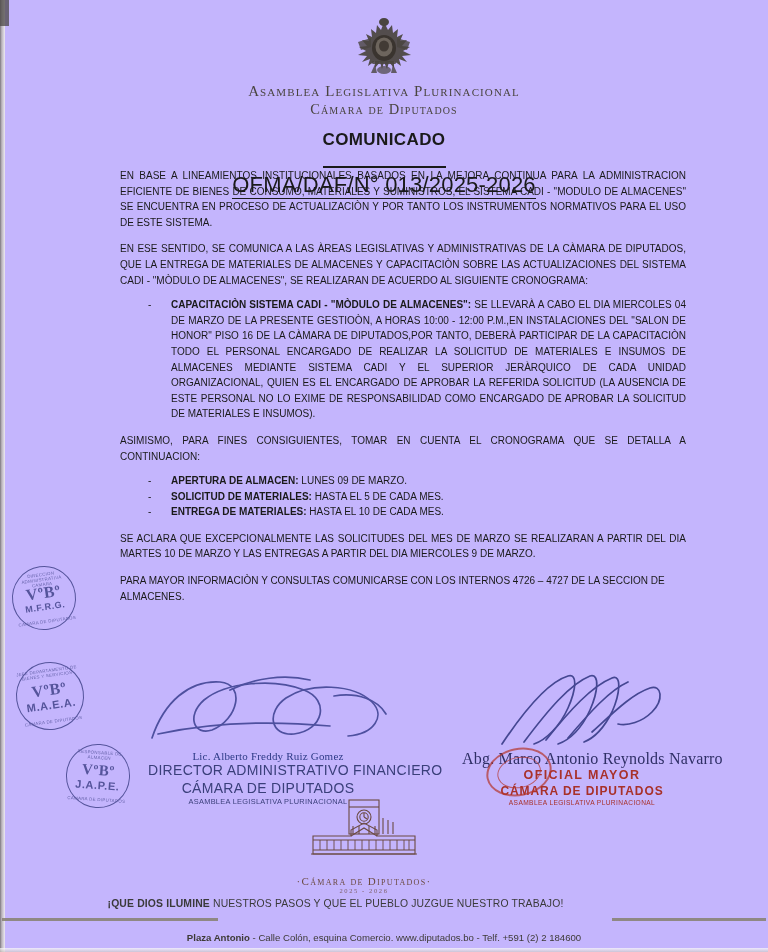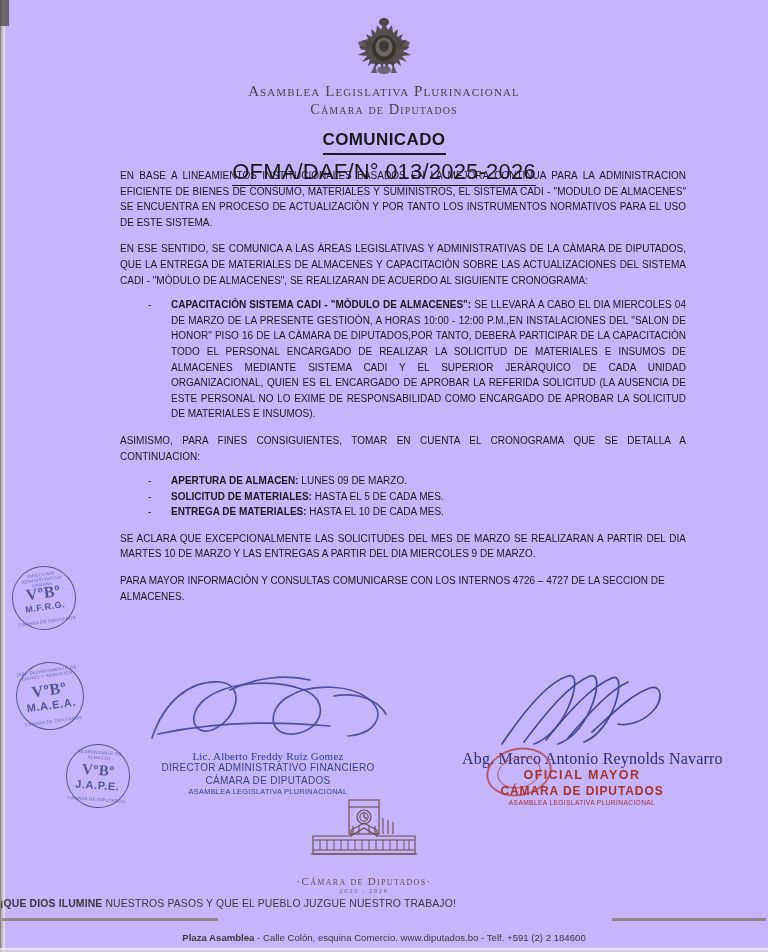--- a/index.html
+++ b/index.html
@@ -75,21 +75,21 @@
     font-variant: small-caps;
   }
 
   .doc-title {
     margin-top: 12px;
     font-size: 17px;
     font-weight: bold;
     letter-spacing: .4px;
     display: inline-block;
     border-bottom: 2px solid #1a1a1a;
-    padding-bottom: 3px;
+    padding-bottom: 16px;
     line-height: 1.15;
   }
   .doc-code {
     margin-top: 4px;
     font-size: 22px;
     letter-spacing: .2px;
     display: inline-block;
     border-bottom: 1.6px solid #1a1a1a;
     line-height: 1.2;
   }
@@ -139,21 +139,21 @@
   #sig-right { left: 462px; top: 694px; width: 240px; text-align: center; }
 
   .sig-scribble { height: 56px; position: relative; }
   .sig-name {
     font-family: "Liberation Serif", serif;
     font-size: 11px;
     letter-spacing: .2px;
     white-space: nowrap;
   }
   .sig-role, .sig-org, .sig-sub {
-    font-size: 10px;
+    font-size: 14px;
     letter-spacing: .3px;
     white-space: nowrap;
     line-height: 1.25;
   }
   #sig-left .sig-name { color: #2d3a86; }
   #sig-left .sig-role, #sig-left .sig-org, #sig-left .sig-sub { color: #3a3f7a; }
   #sig-left .sig-sub { font-size: 7.4px; }
 
   #sig-right .sig-name { color: #2f2f66; font-size: 16px; }
   #sig-right .sig-role {
@@ -249,20 +249,21 @@
     font-size: 6.5px;
     letter-spacing: 1.6px;
     opacity: .8;
   }
 
   
   #footer-slogan {
     position: absolute;
     left: 0; top: 898px;
     width: 671px;
+    text-align: center;
     font-size: 10.4px;
     letter-spacing: .15px;
     color: #3a3a3a;
     white-space: nowrap;
   }
   #footer-slogan .bold-part { font-weight: bold; }
 
   .footer-rule {
     position: absolute;
     top: 918px;
@@ -463,15 +464,15 @@
     </svg>
     <div class="bl-label">·Cámara de Diputados·</div>
     <div class="bl-years">2025 - 2026</div>
   </div>
 
   <div id="footer-slogan"><span class="bold-part">¡QUE DIOS ILUMINE</span><span> NUESTROS PASOS Y QUE EL PUEBLO JUZGUE NUESTRO TRABAJO!</span></div>
 
   <div class="footer-rule" id="rule-left"></div>
   <div class="footer-rule" id="rule-right"></div>
 
-  <div id="footer-address"><span class="bold-part">Plaza Asamblea</span><span> - Calle Colón, esquina Comercio. www.diputados.bo - Telf. +591 (2) 2 184600</span></div>
+  <div id="footer-address"><span class="bold-part">Plaza Antonio</span><span> - Calle Colón, esquina Comercio. www.diputados.bo - Telf. +591 (2) 2 184600</span></div>
 
 </div>
 
 </body></html>

